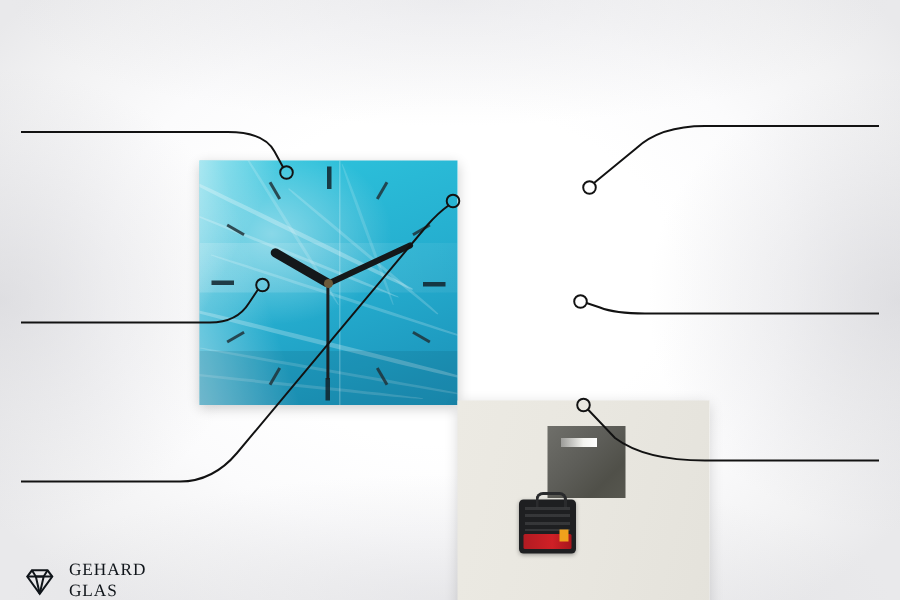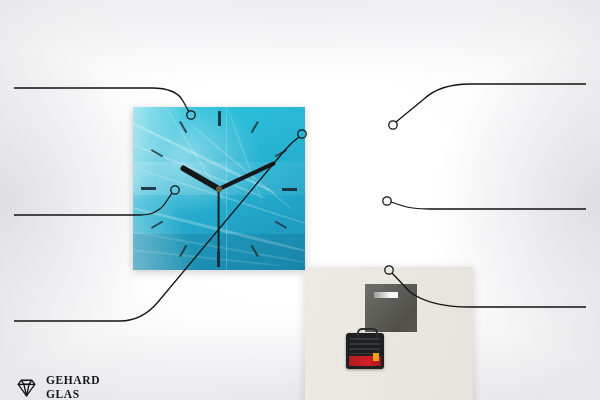--- a/index.html
+++ b/index.html
@@ -75,21 +75,21 @@
   #mech-batt{position:absolute;left:3px;right:3px;bottom:3px;height:10px;
     background:linear-gradient(90deg,#b21b22 0%,#cf2026 60%,#a8161c 100%);border-radius:1px;}
   #mech-batt:after{content:"";position:absolute;right:2px;top:-3px;width:6px;height:8px;
     background:#f0a11c;}
   #mech-lines{position:absolute;left:4px;right:4px;top:5px;height:16px;
     background:repeating-linear-gradient(180deg,#3a3b3d 0 2px,#1e1f21 2px 5px);opacity:.85;}
 
   
   .feat{position:absolute;width:208px;}
   .feat .head{display:flex;align-items:center;gap:7px;}
-  .feat .title{font-size:11.5px;font-weight:bold;letter-spacing:.6px;color:#10151a;
+  .feat .title{font-size:11.5px;font-weight:normal;letter-spacing:.6px;color:#10151a;
     line-height:1.22;text-transform:uppercase;}
   .ico{width:25px;height:25px;flex:0 0 25px;color:#10151a;}
   .ico svg{display:block;width:25px;height:25px;}
 
   #feat-glas{left:14px;top:40px;}
 
   
   #wires{position:absolute;left:0;top:0;width:600px;height:400px;pointer-events:none;}
   #wires path{fill:none;stroke:#121212;stroke-width:1.3;}
   #wires circle{fill:none;stroke:#121212;stroke-width:1.3;}

